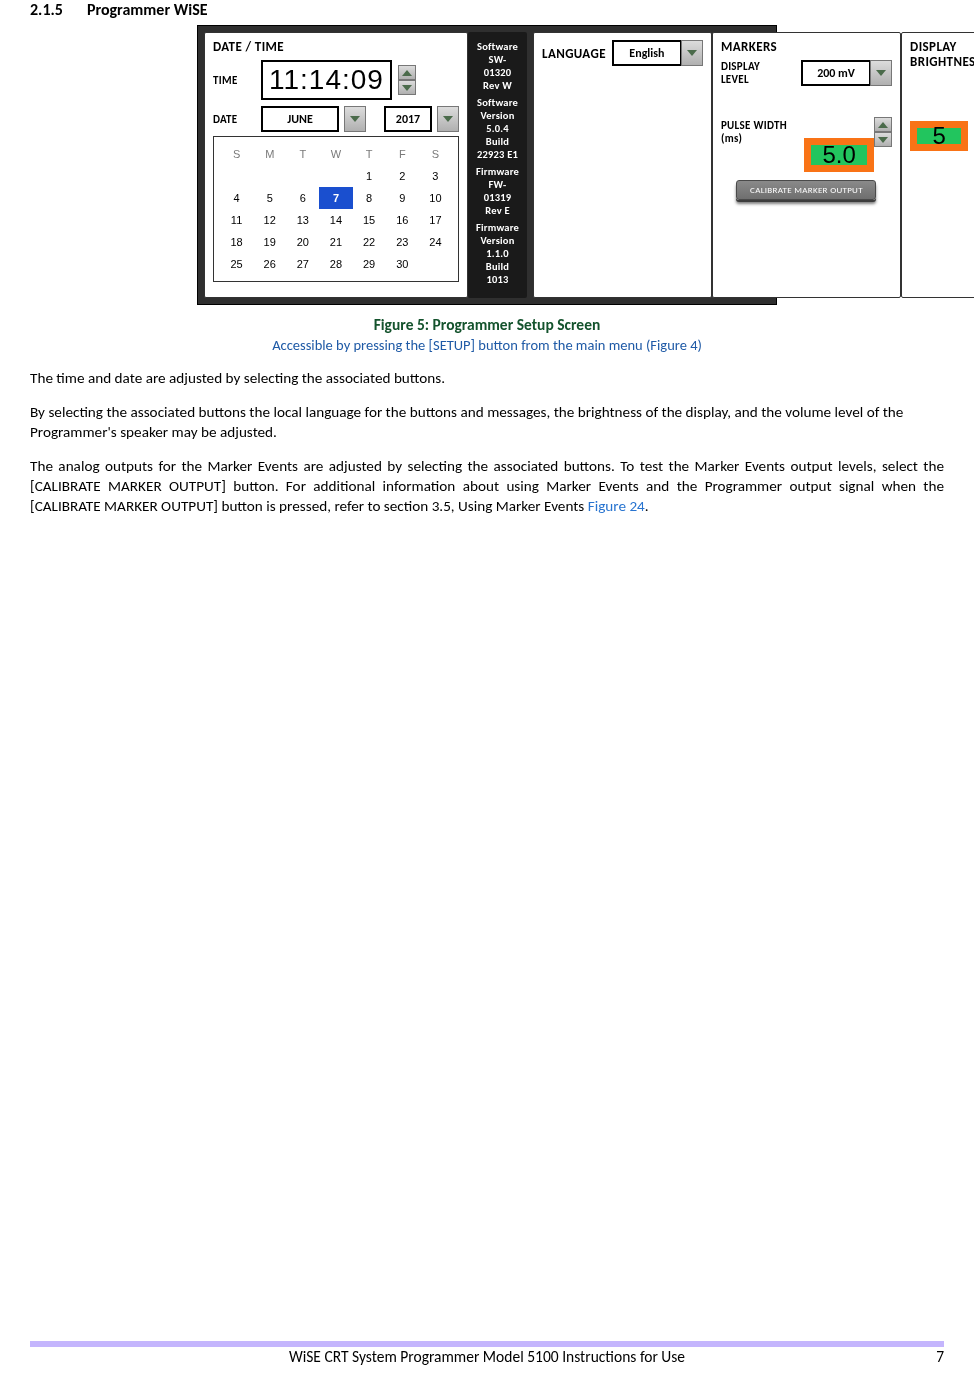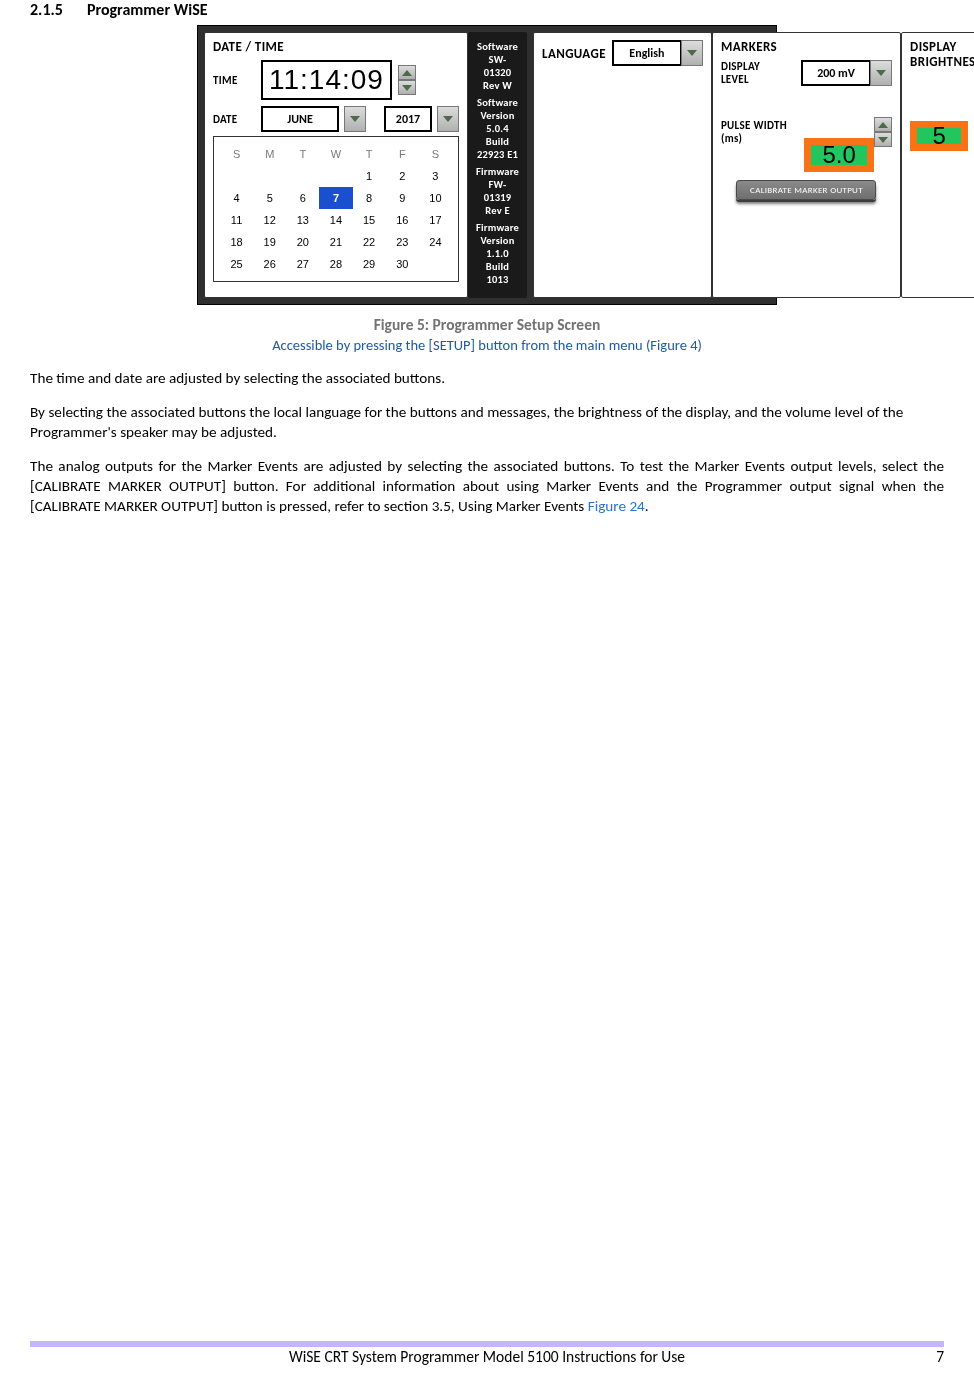--- a/index.html
+++ b/index.html
@@ -39,21 +39,21 @@
 
   .pulsebox, .spinbox { border: 7px solid #f97316; background: #22c55e; display: inline-flex; align-items: center; justify-content: center; font-family: Arial, sans-serif; font-weight: 400; margin-top: 46px; }
   .pulsebox { width: 70px; height: 34px; font-size: 24px; }
   .spinbox { width: 58px; height: 30px; font-size: 24px; }
 
   .btn3d { background: linear-gradient(#8a8a8a,#6f6f6f); color: #fff; font-size: 9px; font-weight: 400; letter-spacing: 0.3px; border: 1px solid #4a4a4a; border-radius: 3px; display: inline-flex; align-items: center; justify-content: center; text-align: center; padding: 4px 8px; box-shadow: 0 2px 0 #3d3d3d, 0 4px 3px rgba(0,0,0,.5); }
   .btn3d.mute { background: linear-gradient(#9a9a9a,#7d7d7d); font-size: 10px; padding: 6px 14px; }
   .btn3d.calib { width: 140px; line-height: 1.1; }
 
   .fig-caption { text-align: center; margin-top: 10px; }
-  .fig-caption .fig-title { color: #737373; font-weight: 700; font-size: 15.5px; }
+  .fig-caption .fig-title { color: #14532d; font-weight: 700; font-size: 15.5px; }
   .fig-caption .fig-sub { color: #1f5aa6; font-size: 14.5px; margin-top: 2px; }
 
   .body-text p { margin-top: 14px; font-size: 15.2px; line-height: 1.32; }
   .body-text .justify { text-align: justify; }
   .inline-link { color: #2874d0; }
 
   .footer { position: absolute; left: 30px; right: 30px; bottom: 26px; border-top: 6px solid #c4b5fd; display: flex; justify-content: center; }
   .footer-text { font-size: 15.5px; }
   .page-num { position: absolute; right: 30px; bottom: 26px; font-size: 15.5px; padding-top: 4px; }
 </style>

